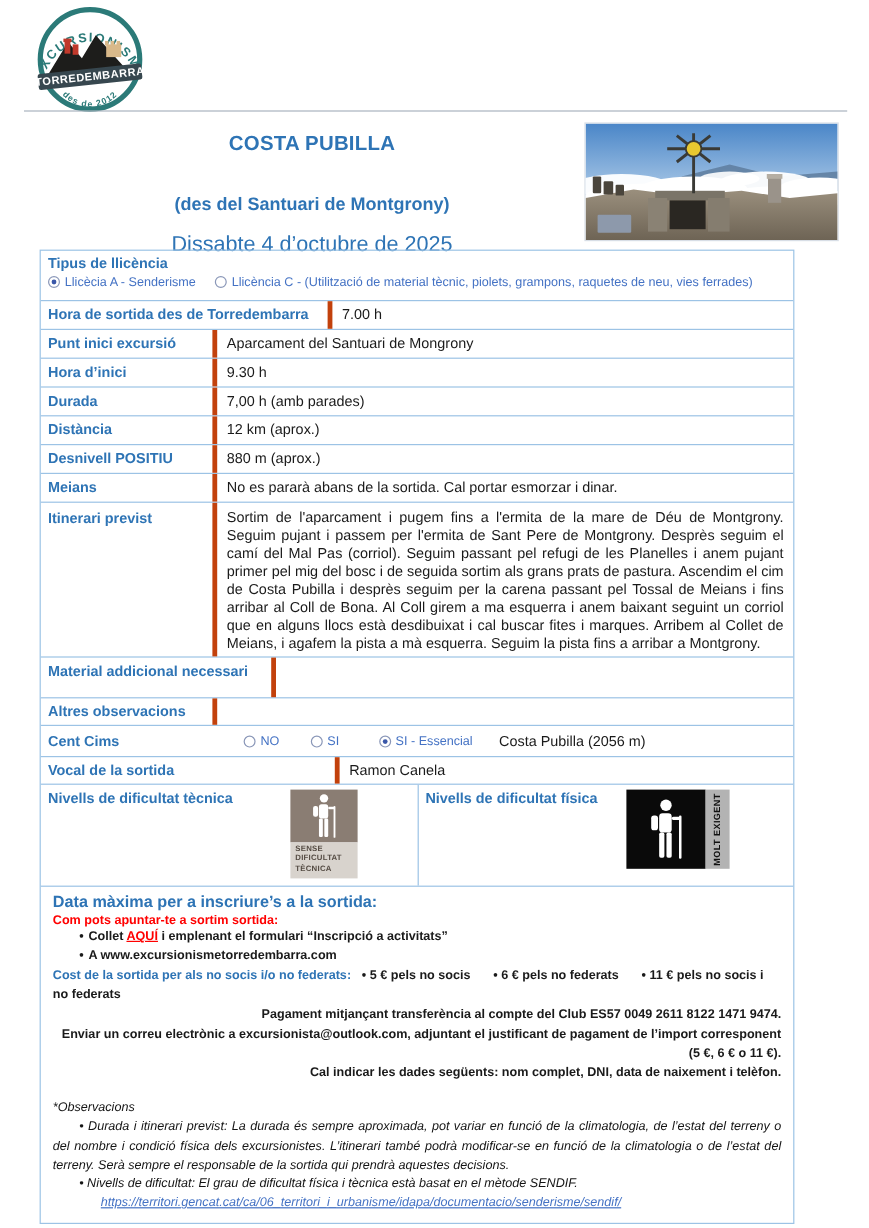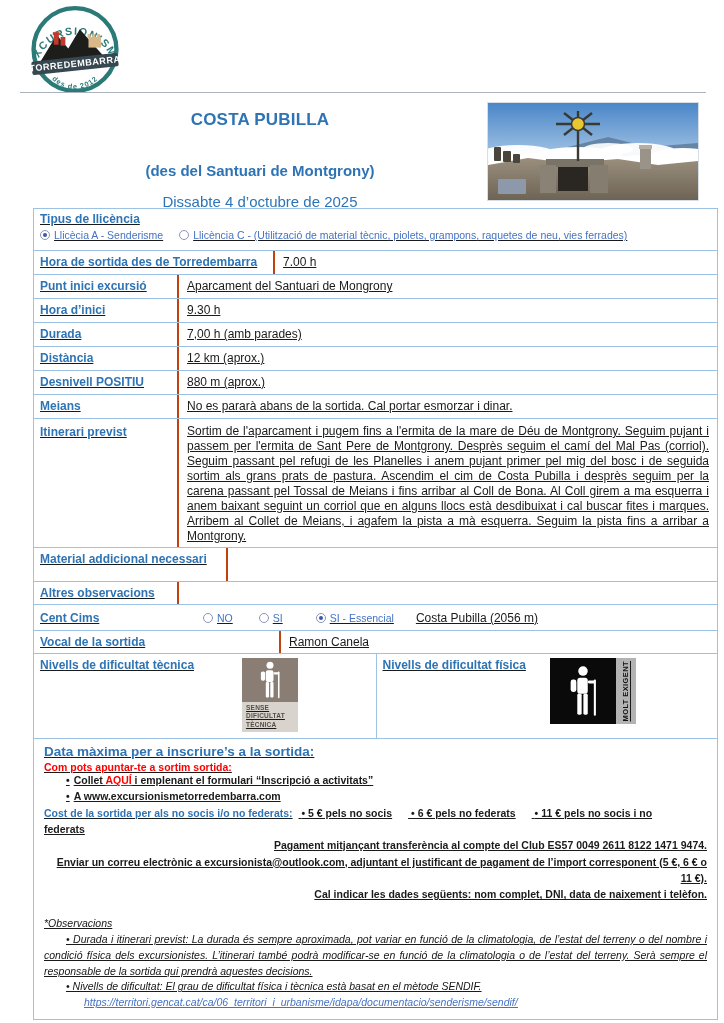--- a/index.html
+++ b/index.html
@@ -8,28 +8,28 @@
     position:relative; width:724px; height:1023px; background:#fff;
     font-family:"Liberation Sans", sans-serif; color:#1a1a1a; overflow:hidden;
   }
   
   .header { position:relative; height:208px; }
   .logo { position:absolute; left:22px; top:4px; }
   .head-rule { position:absolute; left:20px; right:18px; top:92px; border-top:1.5px solid #aab4be; }
   .title-block { position:absolute; left:100px; top:110px; width:320px; text-align:center; color:#2E74B5; }
   .title-1 { font-size:17px; font-weight:bold; letter-spacing:.2px; }
   .title-2 { font-size:15px; font-weight:bold; margin-top:32px; }
-  .title-3 { font-size:15px; margin-top:14px; }
+  .title-3 { font-size:18px; margin-top:14px; }
   .photo { position:absolute; left:487px; top:102px; width:212px; height:99px; border:1px solid #d8dee6; }
   
-  .tbl { position:relative; margin-left:33px; width:685px; border:1px solid #9CC3E5; font-size:12px;text-decoration:underline; }
+  .tbl { position:relative; margin-left:33px; width:629px; border:1px solid #9CC3E5; font-size:12px; }
   .trow { display:flex; border-top:1px solid #9CC3E5; align-items:stretch; }
   .trow.first { border-top:none; }
   .lbl { color:#2E74B5; font-weight:bold; padding:4px 6px 3px 6px; flex:0 0 auto; }
-  .val { border-left:2px solid #c2410c; padding:4px 8px 3px 8px; flex:1 1 auto; }
+  .val { border-left:4px solid #c2410c; padding:4px 8px 3px 8px; flex:1 1 auto; }
   .w143 { width:143px; } .w239 { width:239px; } .w192 { width:192px; } .w245 { width:245px; }
   .h24 { min-height:24px; } .h34 { min-height:34px; } .h23 { min-height:23px; } .h26 { min-height:26px; }
   .lic-row { display:block; padding:3px 6px 4px 6px; min-height:41px; }
   .lic-label { color:#2E74B5; font-weight:bold; }
   .lic-opts { display:flex; align-items:center; gap:16px; margin-top:3px; font-size:10.5px; color:#4472C4; }
   .radio-wrap { display:flex; align-items:center; gap:4px; cursor:default; }
   .radio { width:10px; height:10px; border:1px solid #8a97b8; border-radius:50%; background:#fff; position:relative; flex:0 0 auto; }
   .radio.checked::after { content:''; position:absolute; left:2px; top:2px; right:2px; bottom:2px; background:#3a57a8; border-radius:50%; }
   .itin { text-align:justify; line-height:1.25; padding-top:5px; }
   .cc-row { align-items:center; }

